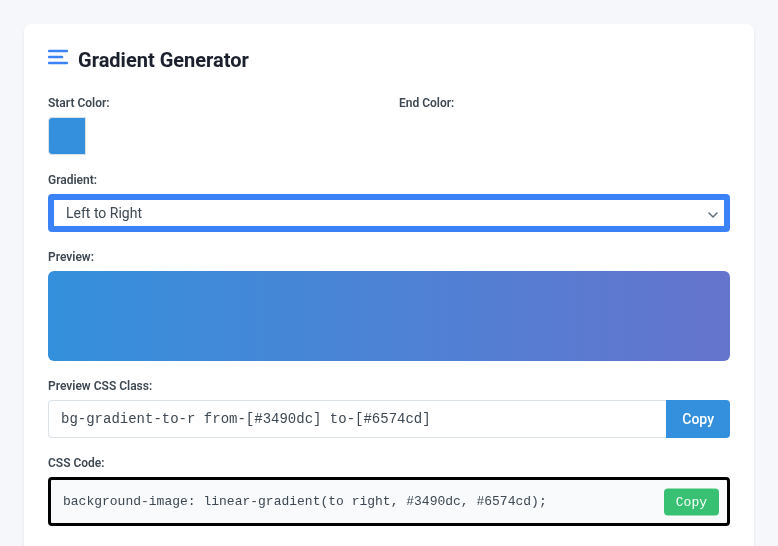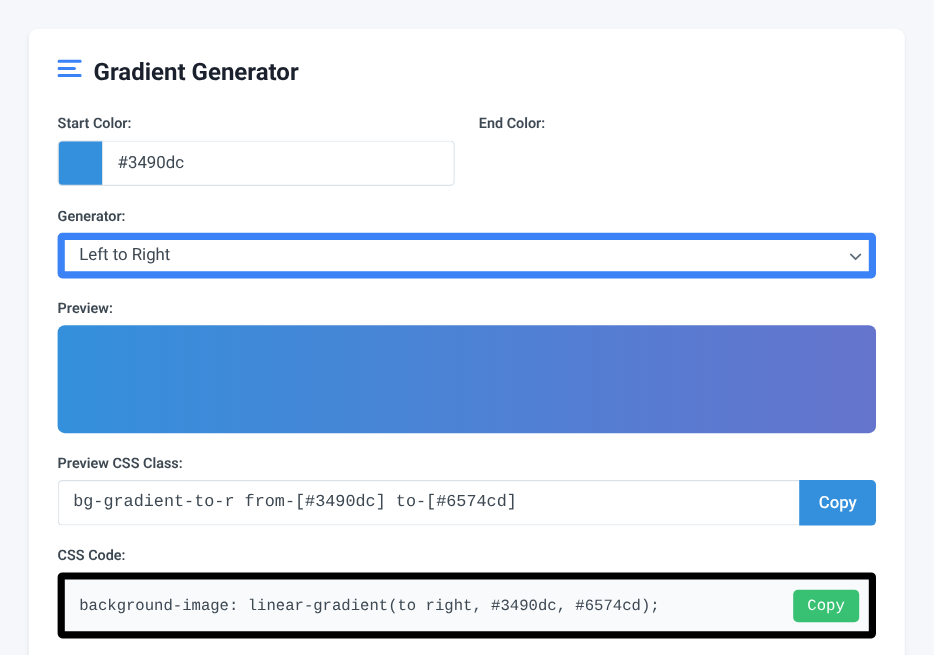--- a/index.html
+++ b/index.html
@@ -120,21 +120,21 @@
       color: #fff;
       font-size: 14px;
       font-weight: 500;
       cursor: pointer;
       font-family: inherit;
     }
     .btn-primary { background: #3490dc; }
     .code-block {
       position: relative;
       background: #f8fafc;
-      border: 6px solid #000000;
+      border: 3px solid #000000;
       border-radius: 4px;
       padding: 14px 12px;
       font-family: SFMono-Regular, Consolas, "Liberation Mono", Menlo, monospace;
       font-size: 13px;
       color: #3d4852;
     }
     .code-copy-pos {
       position: absolute;
       right: 8px;
       top: 50%;
@@ -167,30 +167,29 @@
       </svg>
     </span>
     <h1>Gradient Generator</h1>
   </div>
 
   <div class="row">
     <div class="col">
       <label class="label">Start Color:</label>
       <div class="color-input-group">
         <div class="swatch" style="background:#3490dc"></div>
-        <input class="text-input" value="#3490dc" style="">
       </div>
     </div>
     <div class="col">
       <label class="label">End Color:</label>
     </div>
   </div>
 
   <div class="section">
-    <label class="label">Generator:</label>
+    <label class="label">Gradient:</label>
     <div class="select-wrapper">
       <select class="select">
         <option>Left to Right</option>
       </select>
       <span class="select-caret">
         <svg width="10" height="6" viewBox="0 0 10 6" fill="none">
           <path d="M1 1L5 5L9 1" stroke="#606f7b" stroke-width="1.5" stroke-linecap="round" stroke-linejoin="round"></path>
         </svg>
       </span>
     </div>

